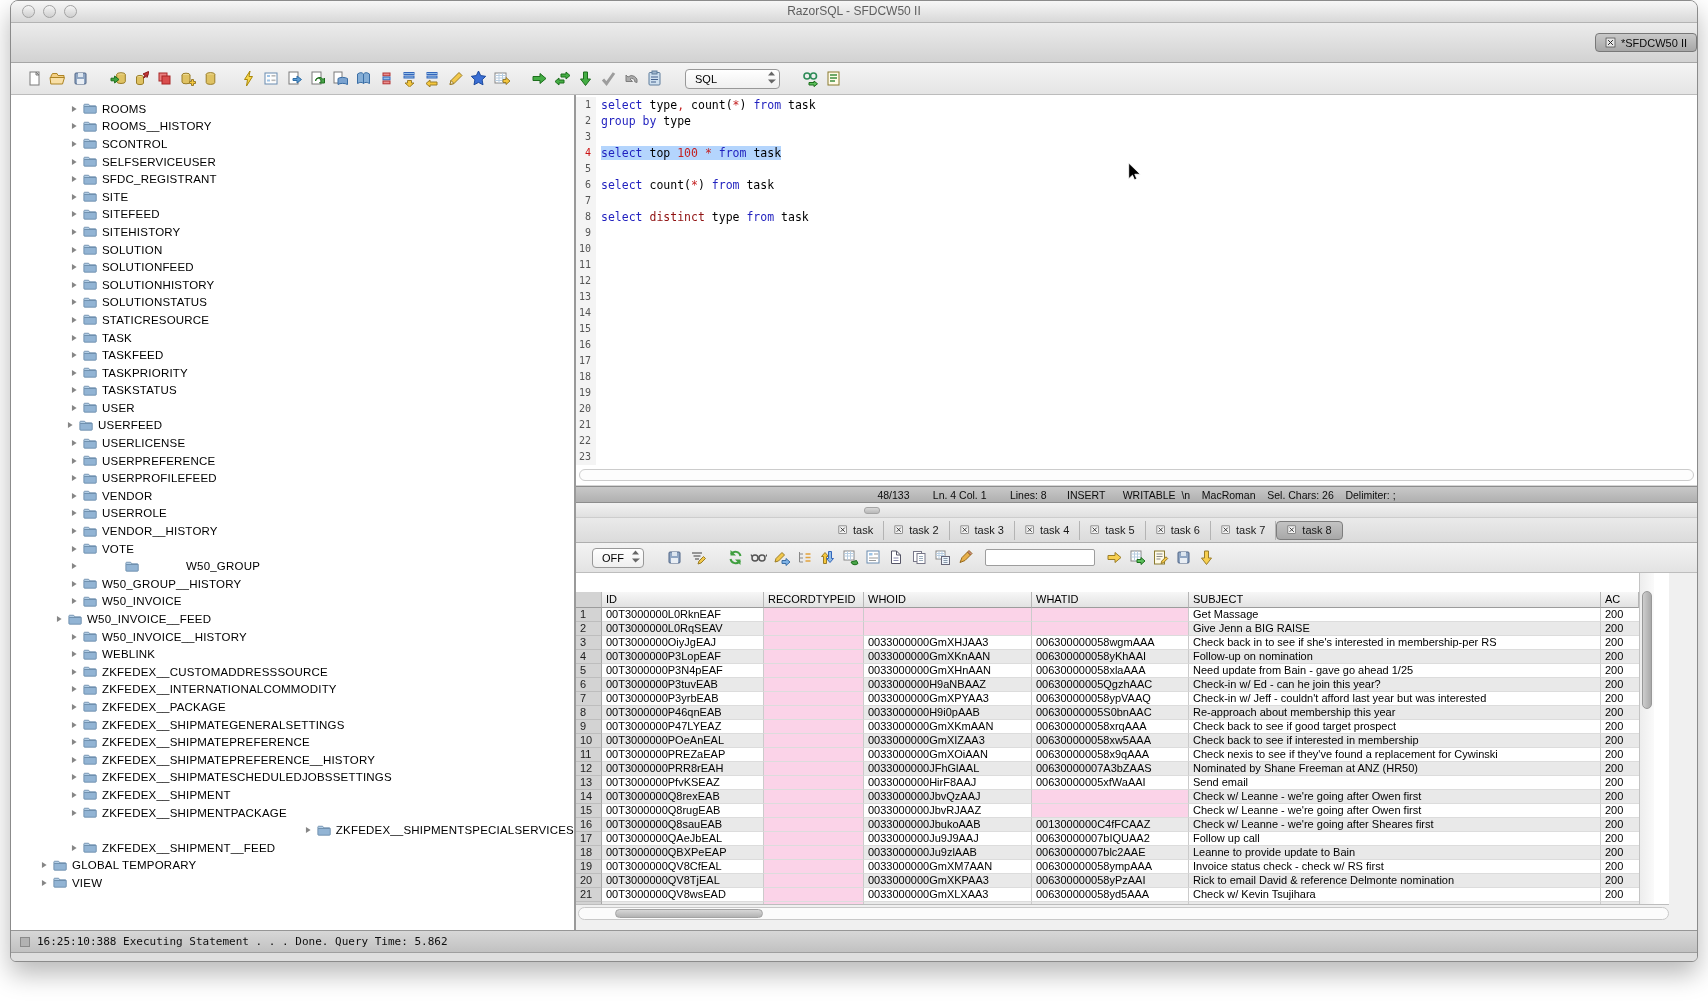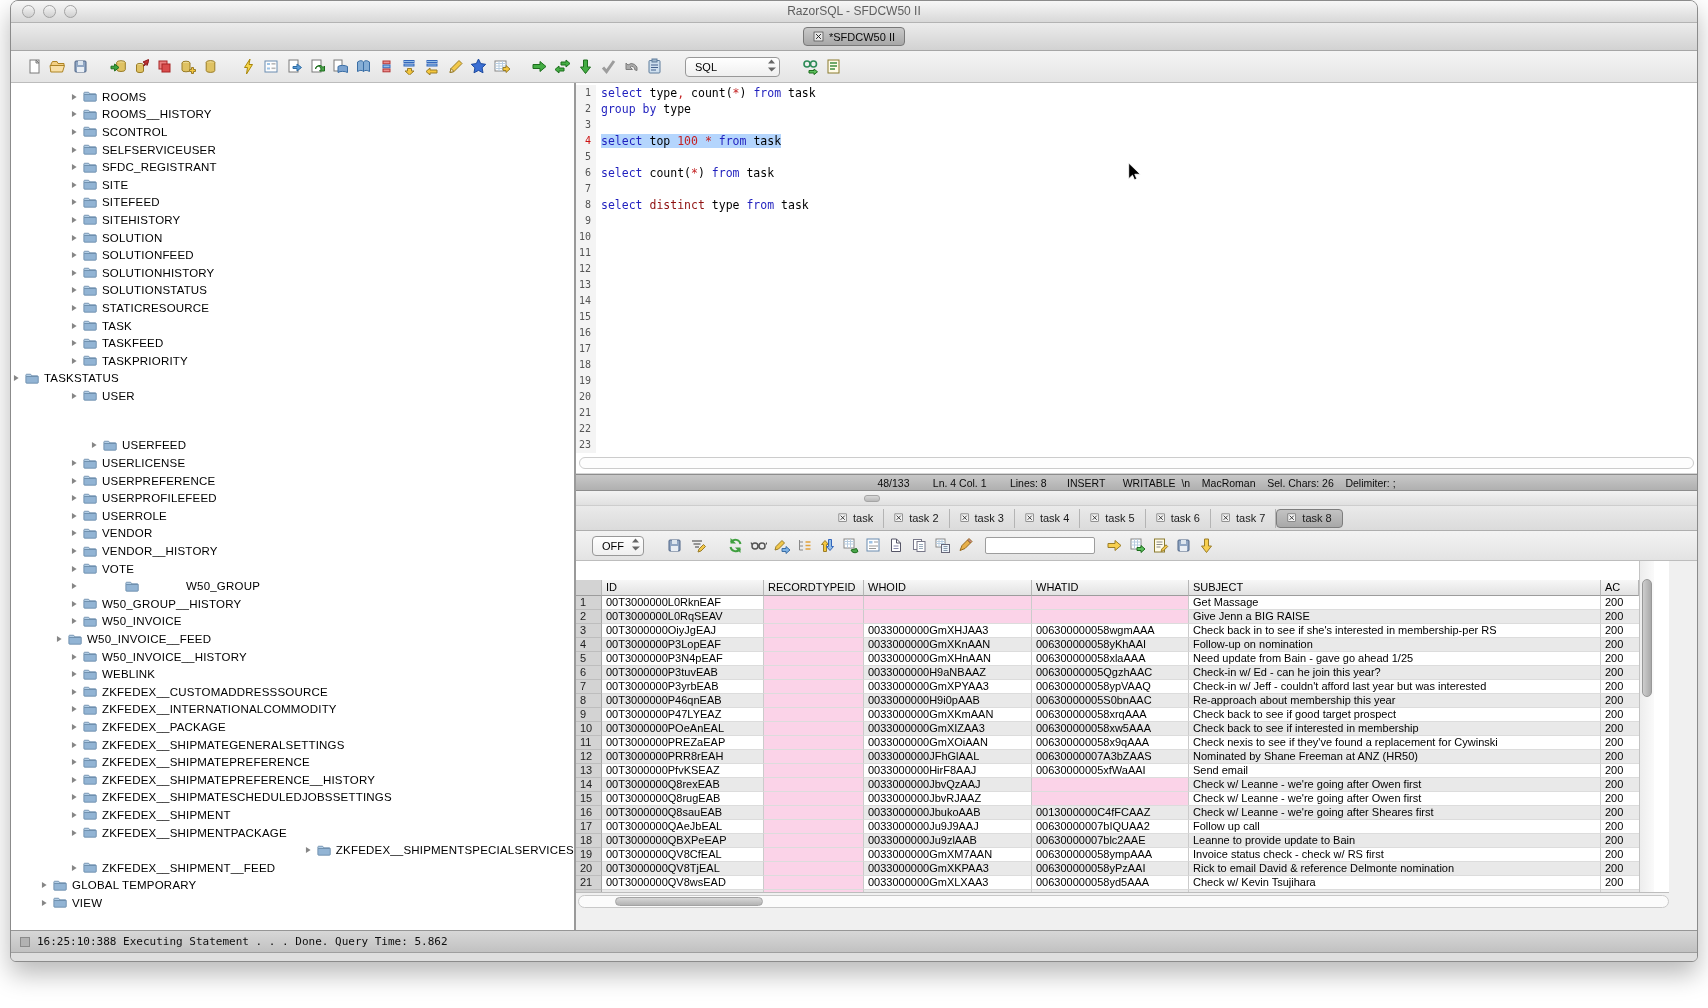--- a/index.html
+++ b/index.html
@@ -6,21 +6,21 @@
   html,body { width:1708px; height:1008px; background:#fff; font-family:"Liberation Sans",sans-serif; overflow:hidden; }
   .window { position:absolute; left:10px; top:0; width:1688px; height:962px;
     border:1px solid #8b8b8b; border-radius:8px 8px 6px 6px; background:#e9e9e9;
     box-shadow:0 12px 26px rgba(0,0,0,.28); overflow:hidden; display:flex; flex-direction:column; }
   
   .titlebar { height:22px; flex:none; background:linear-gradient(#f7f7f7,#d8d8d8); border-bottom:1px solid #b3b3b3; position:relative; }
   .traffic { position:absolute; left:11px; top:4px; display:flex; gap:8px; }
   .light { width:13px; height:13px; border-radius:50%; background:linear-gradient(#f5f5f5,#cfcfcf); border:1px solid #a2a2a2; }
   .title { text-align:center; font-size:12px; color:#5e5e5e; line-height:21px; }
   
-  .doctabs { height:28px; flex:none; background:linear-gradient(#ececec,#d2d2d2); border-bottom:1px solid #a6a6a6; display:flex; justify-content:center; align-items:center; }
+  .doctabs { height:40px; flex:none; background:linear-gradient(#ececec,#d2d2d2); border-bottom:1px solid #a6a6a6; display:flex; justify-content:flex-end; align-items:center; }
   .doctab { height:19px; padding:0 9px; display:flex; align-items:center; gap:5px;
     background:linear-gradient(#c9c9c9,#a7a7a7); border:1px solid #787878; border-radius:4px; font-size:11px; color:#0a0a0a; }
   
   .toolbar { height:32px; flex:none; background:linear-gradient(#f4f4f4,#e5e5e5); border-bottom:1px solid #bcbcbc; display:flex; align-items:center; padding:0 12px; }
   .tbtn { width:23px; height:24px; border:none; background:transparent; display:flex; align-items:center; justify-content:center; padding:0; }
   .tgap { width:15px; flex:none; }
   .icon { display:inline-flex; }
   .combo { height:20px; background:linear-gradient(#fff,#efefef); border:1px solid #989898; border-radius:4px;
     display:flex; align-items:center; justify-content:space-between; font-size:11px; padding:0 3px 0 9px; margin:0 4px; }
   
@@ -564,21 +564,21 @@
             </svg>
           </span>
           <span class="icon">
             <svg width="15" height="15" viewBox="0 0 17 17">
               <path d="M1 6.5V4.6c0-.5.3-.9.8-.9h4.6l1.4 1.8H14c.6 0 1 .4 1 .9v.1z" fill="#b9d2e9" stroke="#6b8cab"></path>
               <rect x="1" y="6.2" width="14" height="7.6" rx=".8" fill="#92b4d4" stroke="#6b8cab"></rect>
             </svg>
           </span>
           <span class="tlabel">TASKPRIORITY</span>
         </div>
-        <div class="titem" style="">
+        <div class="titem" style="padding-left: 58px;">
           <span class="icon">
             <svg width="10" height="10" viewBox="0 0 17 17">
               <path d="M5 3.5l8 5-8 5z" fill="#868686"></path>
             </svg>
           </span>
           <span class="icon">
             <svg width="15" height="15" viewBox="0 0 17 17">
               <path d="M1 6.5V4.6c0-.5.3-.9.8-.9h4.6l1.4 1.8H14c.6 0 1 .4 1 .9v.1z" fill="#b9d2e9" stroke="#6b8cab"></path>
               <rect x="1" y="6.2" width="14" height="7.6" rx=".8" fill="#92b4d4" stroke="#6b8cab"></rect>
             </svg>
@@ -592,21 +592,21 @@
             </svg>
           </span>
           <span class="icon">
             <svg width="15" height="15" viewBox="0 0 17 17">
               <path d="M1 6.5V4.6c0-.5.3-.9.8-.9h4.6l1.4 1.8H14c.6 0 1 .4 1 .9v.1z" fill="#b9d2e9" stroke="#6b8cab"></path>
               <rect x="1" y="6.2" width="14" height="7.6" rx=".8" fill="#92b4d4" stroke="#6b8cab"></rect>
             </svg>
           </span>
           <span class="tlabel">USER</span>
         </div>
-        <div class="titem" style="padding-left: 78px; margin-top: 32px;">
+        <div class="titem" style="padding-left: 54px;">
           <span class="icon">
             <svg width="10" height="10" viewBox="0 0 17 17">
               <path d="M5 3.5l8 5-8 5z" fill="#868686"></path>
             </svg>
           </span>
           <span class="icon">
             <svg width="15" height="15" viewBox="0 0 17 17">
               <path d="M1 6.5V4.6c0-.5.3-.9.8-.9h4.6l1.4 1.8H14c.6 0 1 .4 1 .9v.1z" fill="#b9d2e9" stroke="#6b8cab"></path>
               <rect x="1" y="6.2" width="14" height="7.6" rx=".8" fill="#92b4d4" stroke="#6b8cab"></rect>
             </svg>
@@ -660,35 +660,35 @@
             <svg width="10" height="10" viewBox="0 0 17 17">
               <path d="M5 3.5l8 5-8 5z" fill="#868686"></path>
             </svg>
           </span>
           <span class="icon">
             <svg width="15" height="15" viewBox="0 0 17 17">
               <path d="M1 6.5V4.6c0-.5.3-.9.8-.9h4.6l1.4 1.8H14c.6 0 1 .4 1 .9v.1z" fill="#b9d2e9" stroke="#6b8cab"></path>
               <rect x="1" y="6.2" width="14" height="7.6" rx=".8" fill="#92b4d4" stroke="#6b8cab"></rect>
             </svg>
           </span>
+          <span class="tlabel">VENDOR</span>
+        </div>
+        <div class="titem" style="padding-left: 58px;">
+          <span class="icon">
+            <svg width="10" height="10" viewBox="0 0 17 17">
+              <path d="M5 3.5l8 5-8 5z" fill="#868686"></path>
+            </svg>
+          </span>
+          <span class="icon">
+            <svg width="15" height="15" viewBox="0 0 17 17">
+              <path d="M1 6.5V4.6c0-.5.3-.9.8-.9h4.6l1.4 1.8H14c.6 0 1 .4 1 .9v.1z" fill="#b9d2e9" stroke="#6b8cab"></path>
+              <rect x="1" y="6.2" width="14" height="7.6" rx=".8" fill="#92b4d4" stroke="#6b8cab"></rect>
+            </svg>
+          </span>
           <span class="tlabel">USERROLE</span>
-        </div>
-        <div class="titem" style="padding-left: 58px;">
-          <span class="icon">
-            <svg width="10" height="10" viewBox="0 0 17 17">
-              <path d="M5 3.5l8 5-8 5z" fill="#868686"></path>
-            </svg>
-          </span>
-          <span class="icon">
-            <svg width="15" height="15" viewBox="0 0 17 17">
-              <path d="M1 6.5V4.6c0-.5.3-.9.8-.9h4.6l1.4 1.8H14c.6 0 1 .4 1 .9v.1z" fill="#b9d2e9" stroke="#6b8cab"></path>
-              <rect x="1" y="6.2" width="14" height="7.6" rx=".8" fill="#92b4d4" stroke="#6b8cab"></rect>
-            </svg>
-          </span>
-          <span class="tlabel">VENDOR</span>
         </div>
         <div class="titem" style="padding-left: 58px;">
           <span class="icon">
             <svg width="10" height="10" viewBox="0 0 17 17">
               <path d="M5 3.5l8 5-8 5z" fill="#868686"></path>
             </svg>
           </span>
           <span class="icon">
             <svg width="15" height="15" viewBox="0 0 17 17">
               <path d="M1 6.5V4.6c0-.5.3-.9.8-.9h4.6l1.4 1.8H14c.6 0 1 .4 1 .9v.1z" fill="#b9d2e9" stroke="#6b8cab"></path>

